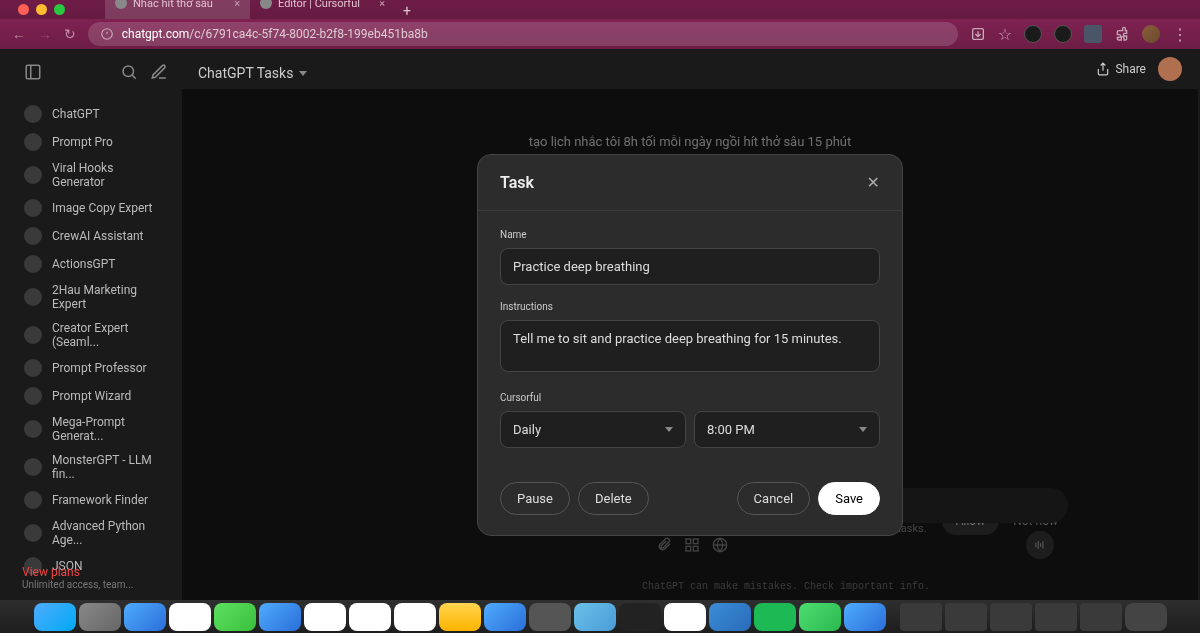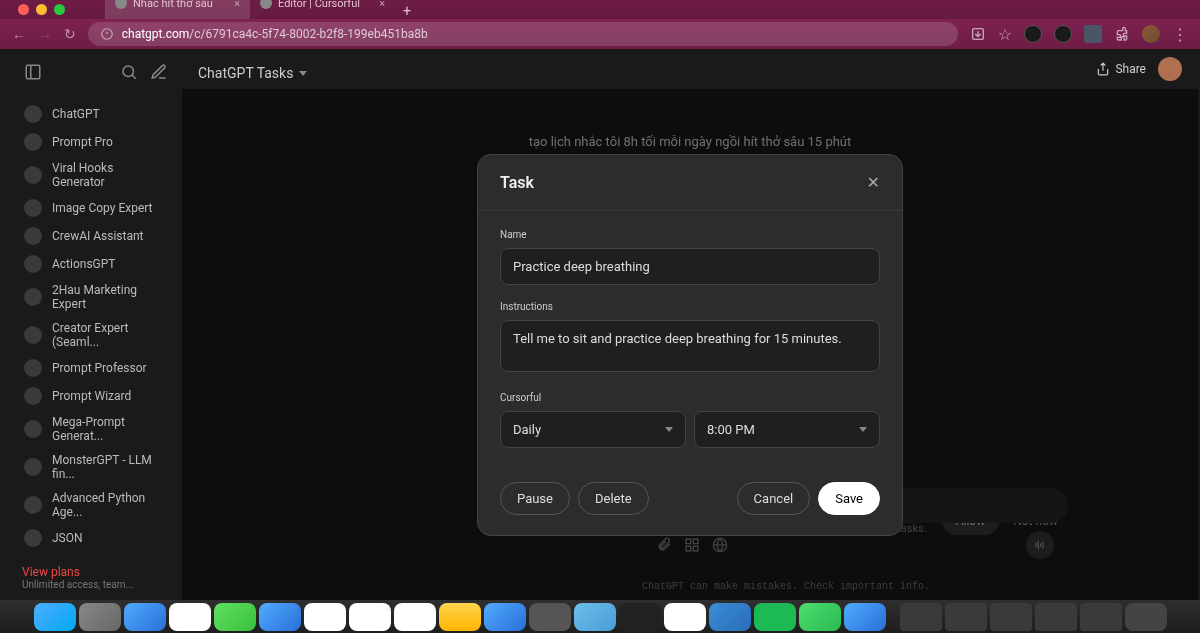--- a/index.html
+++ b/index.html
@@ -201,20 +201,24 @@
           <div class="sidebar-item-icon"></div>
           <span>Prompt Wizard</span>
         </div>
         <div class="sidebar-item">
           <div class="sidebar-item-icon"></div>
           <span>Mega-Prompt Generat...</span>
         </div>
         <div class="sidebar-item">
           <div class="sidebar-item-icon"></div>
           <span>MonsterGPT - LLM fin...</span>
+        </div>
+        <div class="sidebar-item">
+          <div class="sidebar-item-icon"></div>
+          <span>Framework Finder</span>
         </div>
         <div class="sidebar-item">
           <div class="sidebar-item-icon"></div>
           <span>Advanced Python Age...</span>
         </div>
         <div class="sidebar-item">
           <div class="sidebar-item-icon"></div>
           <span>JSON</span>
         </div>
       </div>

